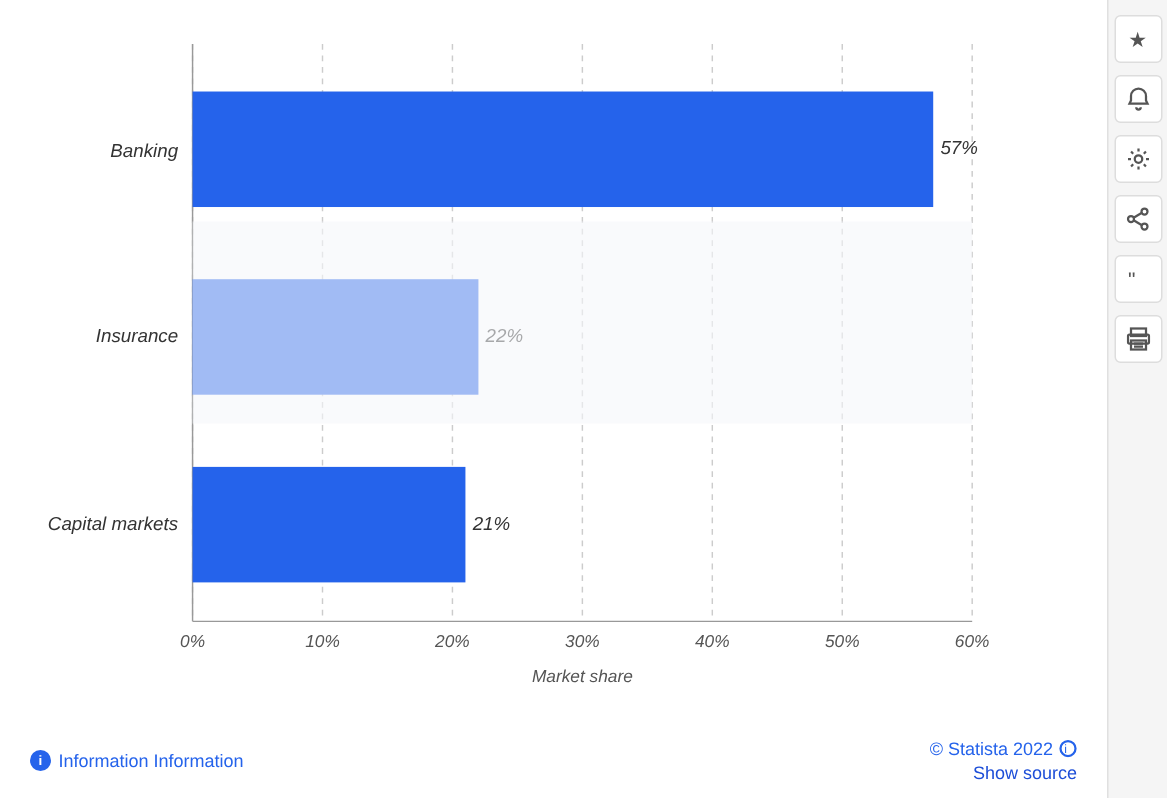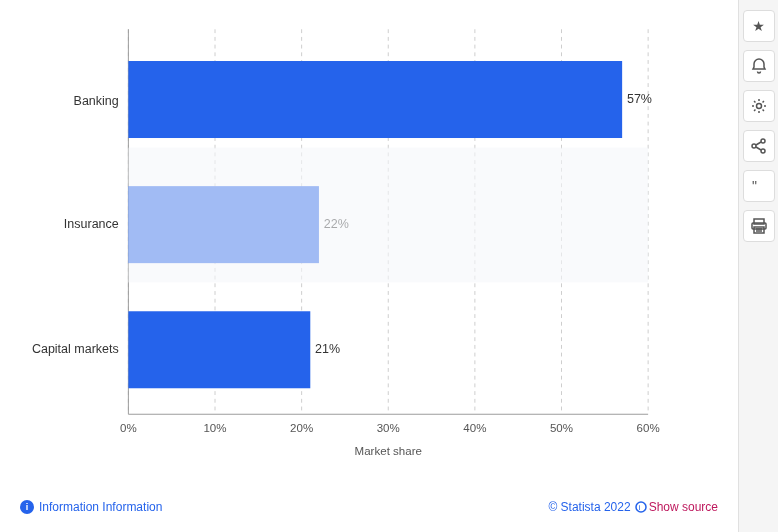--- a/index.html
+++ b/index.html
@@ -12,20 +12,21 @@
       position: relative;
     }
 
     .chart-area {
       position: absolute;
       left: 0;
       top: 0;
       right: 40px;
       bottom: 0;
       padding: 10px 20px 60px 20px;
+      font-style: italic;
     }
 
     .sidebar {
       position: absolute;
       right: 0;
       top: 0;
       width: 40px;
       height: 100%;
       background: #f5f5f5;
       display: flex;
@@ -85,36 +86,36 @@
       color: white;
       font-size: 9px;
       display: flex;
       align-items: center;
       justify-content: center;
       font-weight: bold;
     }
 
     .footer-right {
       display: flex;
-      flex-direction: row;
+      flex-direction: column;
       align-items: flex-end;
       gap: 2px;
     }
 
     .statista-link {
       color: #2563eb;
       font-size: 12px;
       cursor: pointer;
       display: flex;
       align-items: center;
       gap: 4px;
     }
 
     .show-source {
-      color: #be185d;
+      color: #1d4ed8;
       font-size: 12px;
       cursor: pointer;
     }
   </style>
 </head>
 <body>
 
 <div class="chart-area">
   <svg class="chart-svg-wrapper" viewBox="0 0 720 480" preserveAspectRatio="xMidYMid meet">
 

